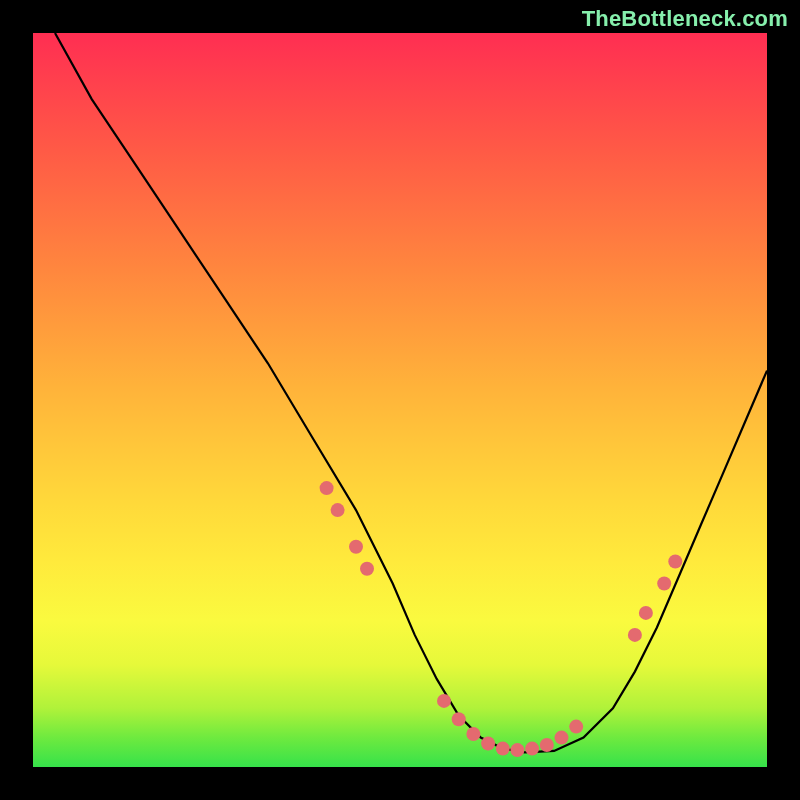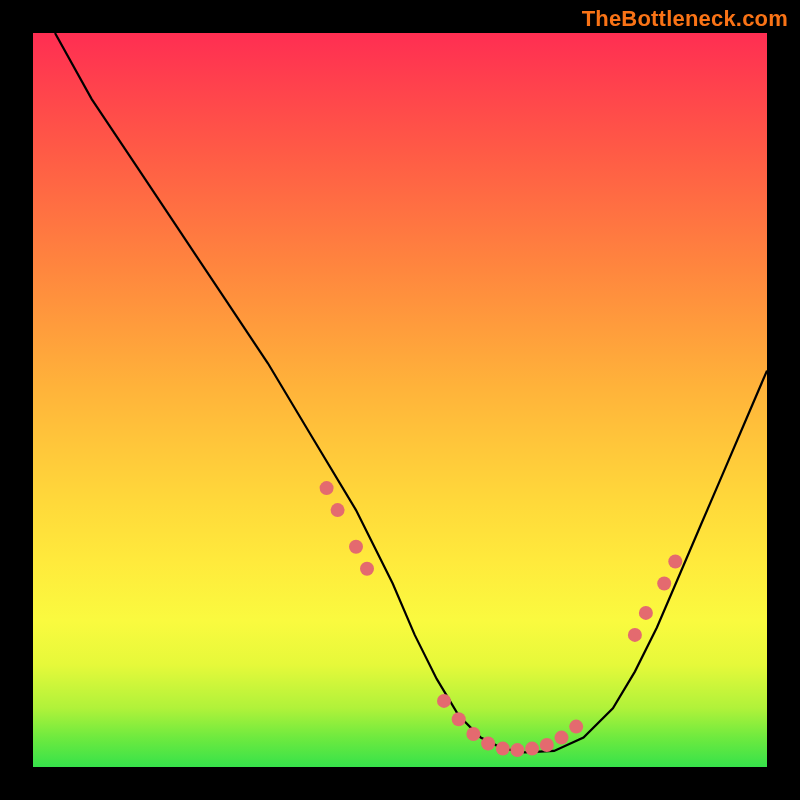--- a/index.html
+++ b/index.html
@@ -7,21 +7,21 @@
   .outer {
     width: 800px;
     height: 800px;
     background: #000;
     position: relative;
   }
   .watermark {
     position: absolute;
     top: 6px;
     right: 12px;
-    color: #f97316;
+    color: #86efac;
     font-family: Arial, Helvetica, sans-serif;
     font-size: 22px;
     font-weight: bold;
     letter-spacing: 0.2px;
     z-index: 10;
   }
   .plot-area {
     position: absolute;
     left: 33px;
     top: 33px;

